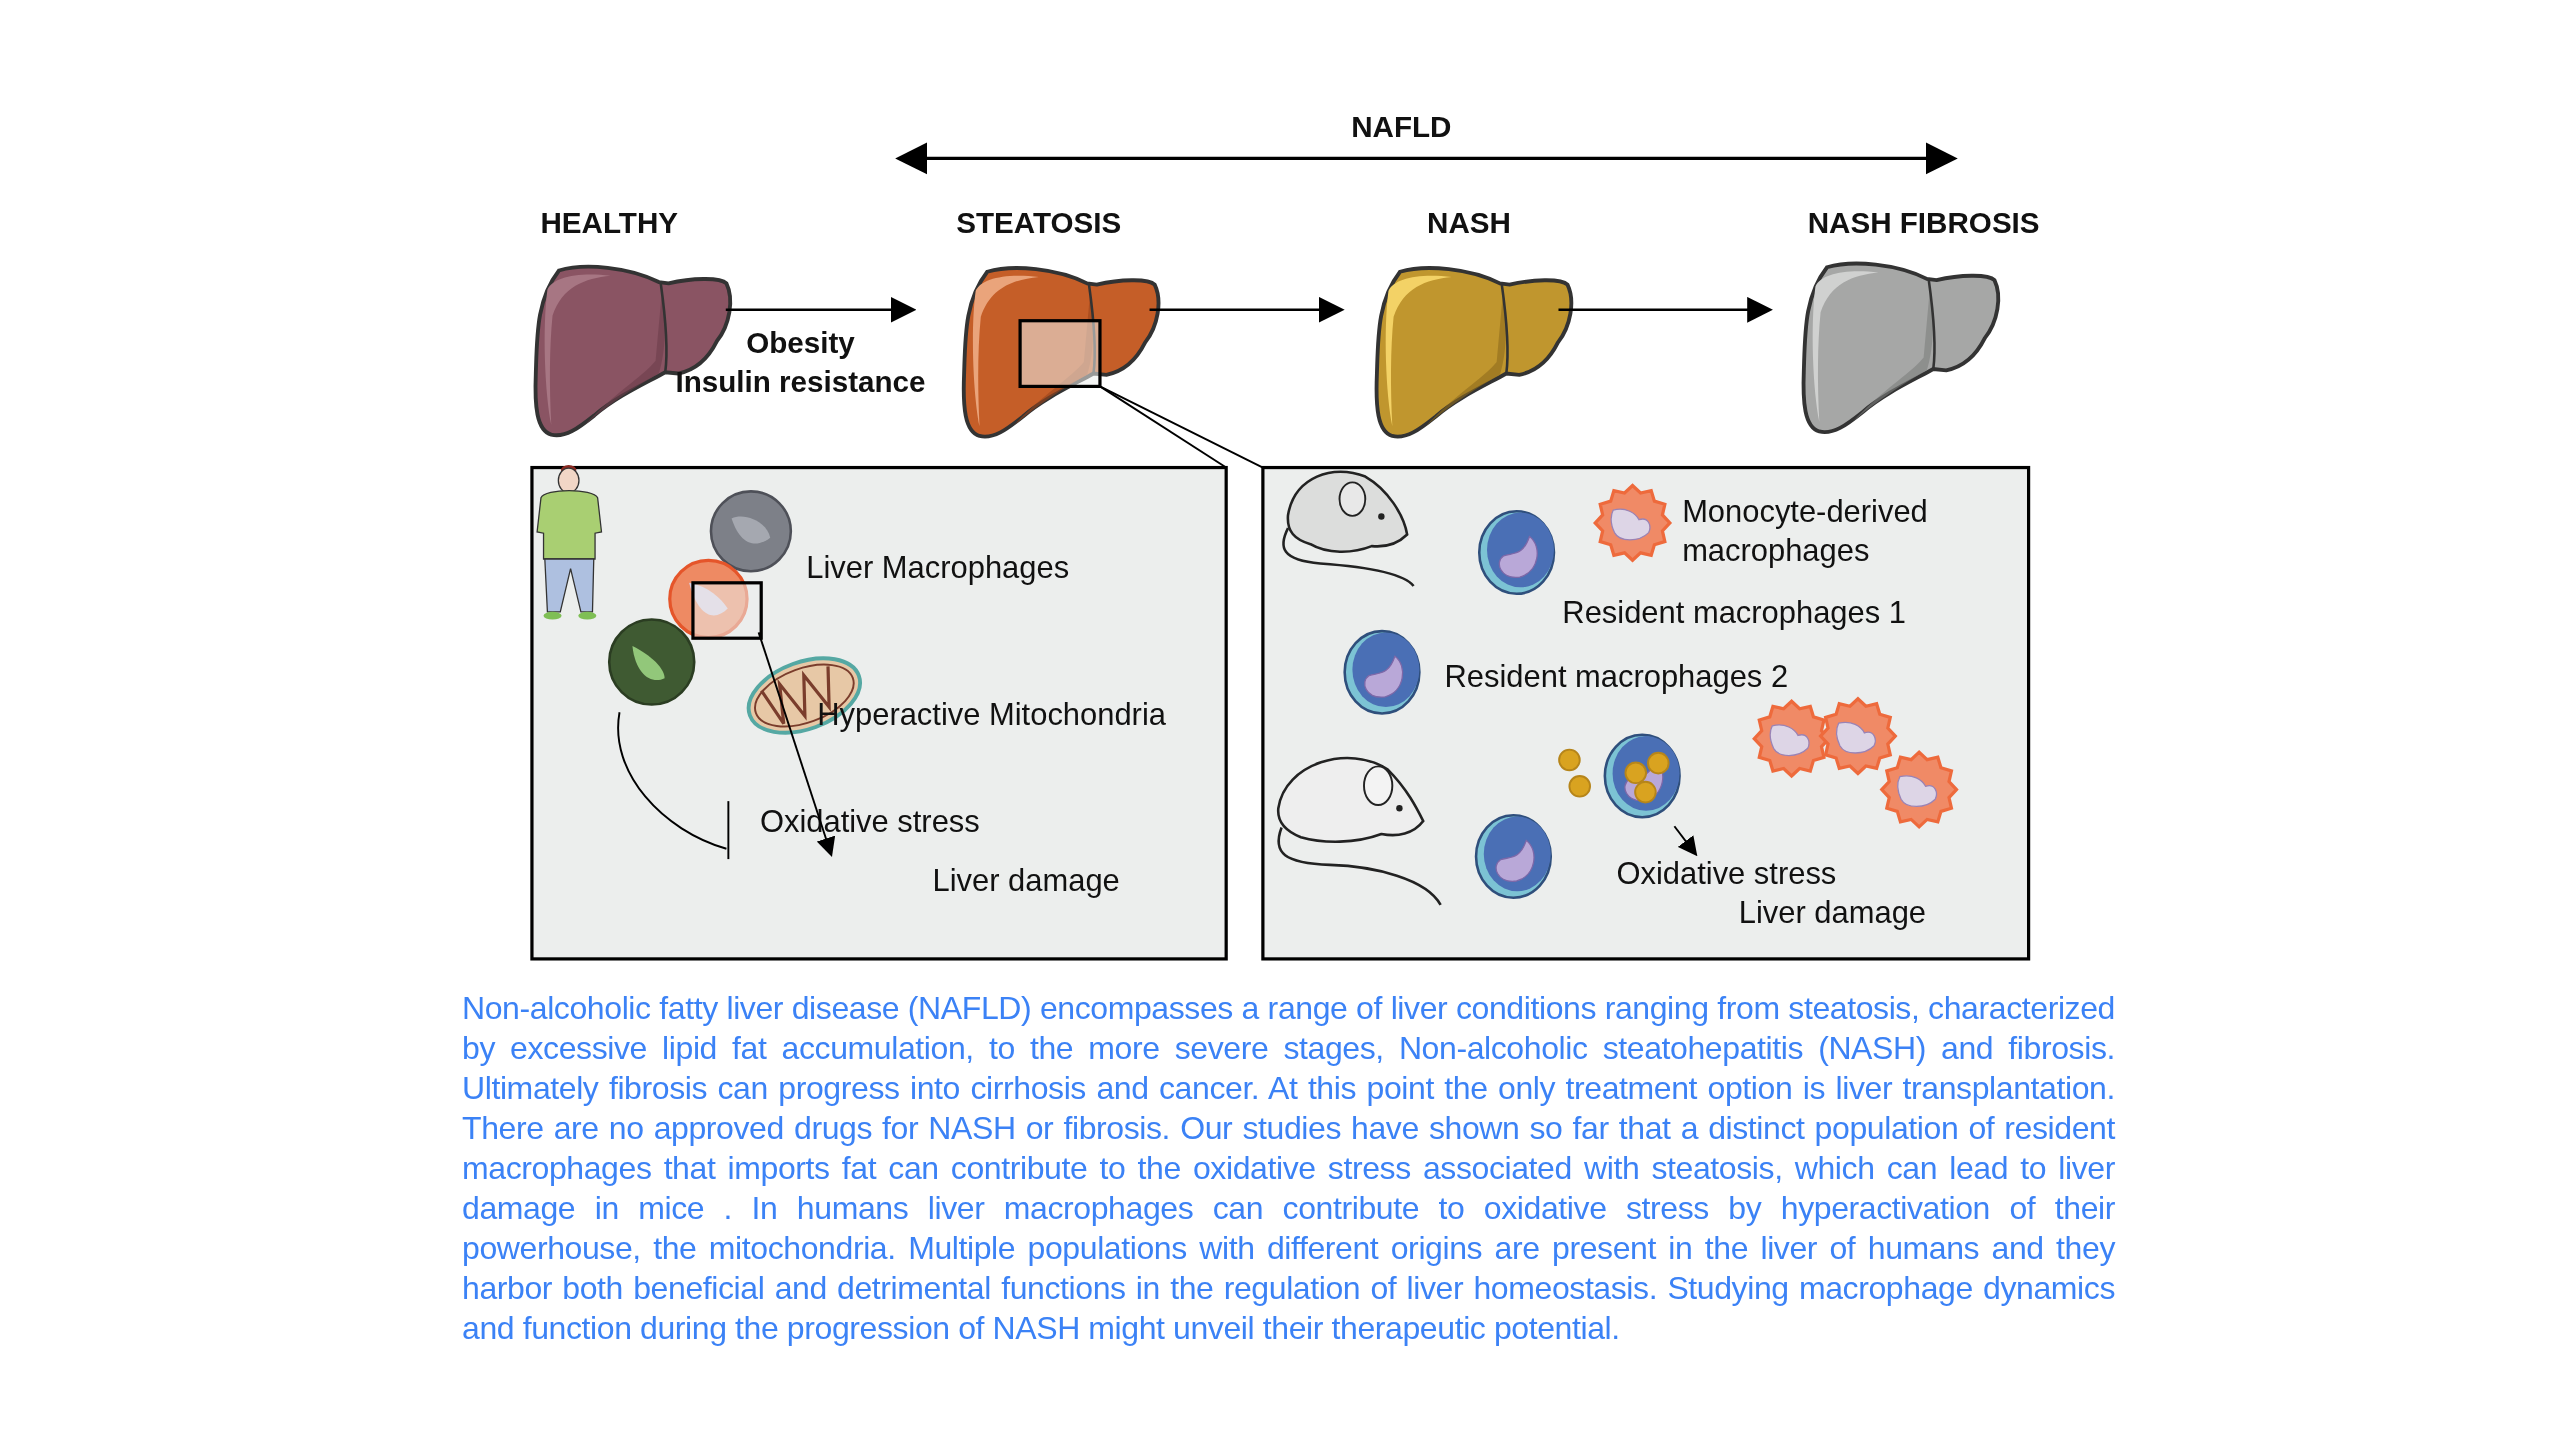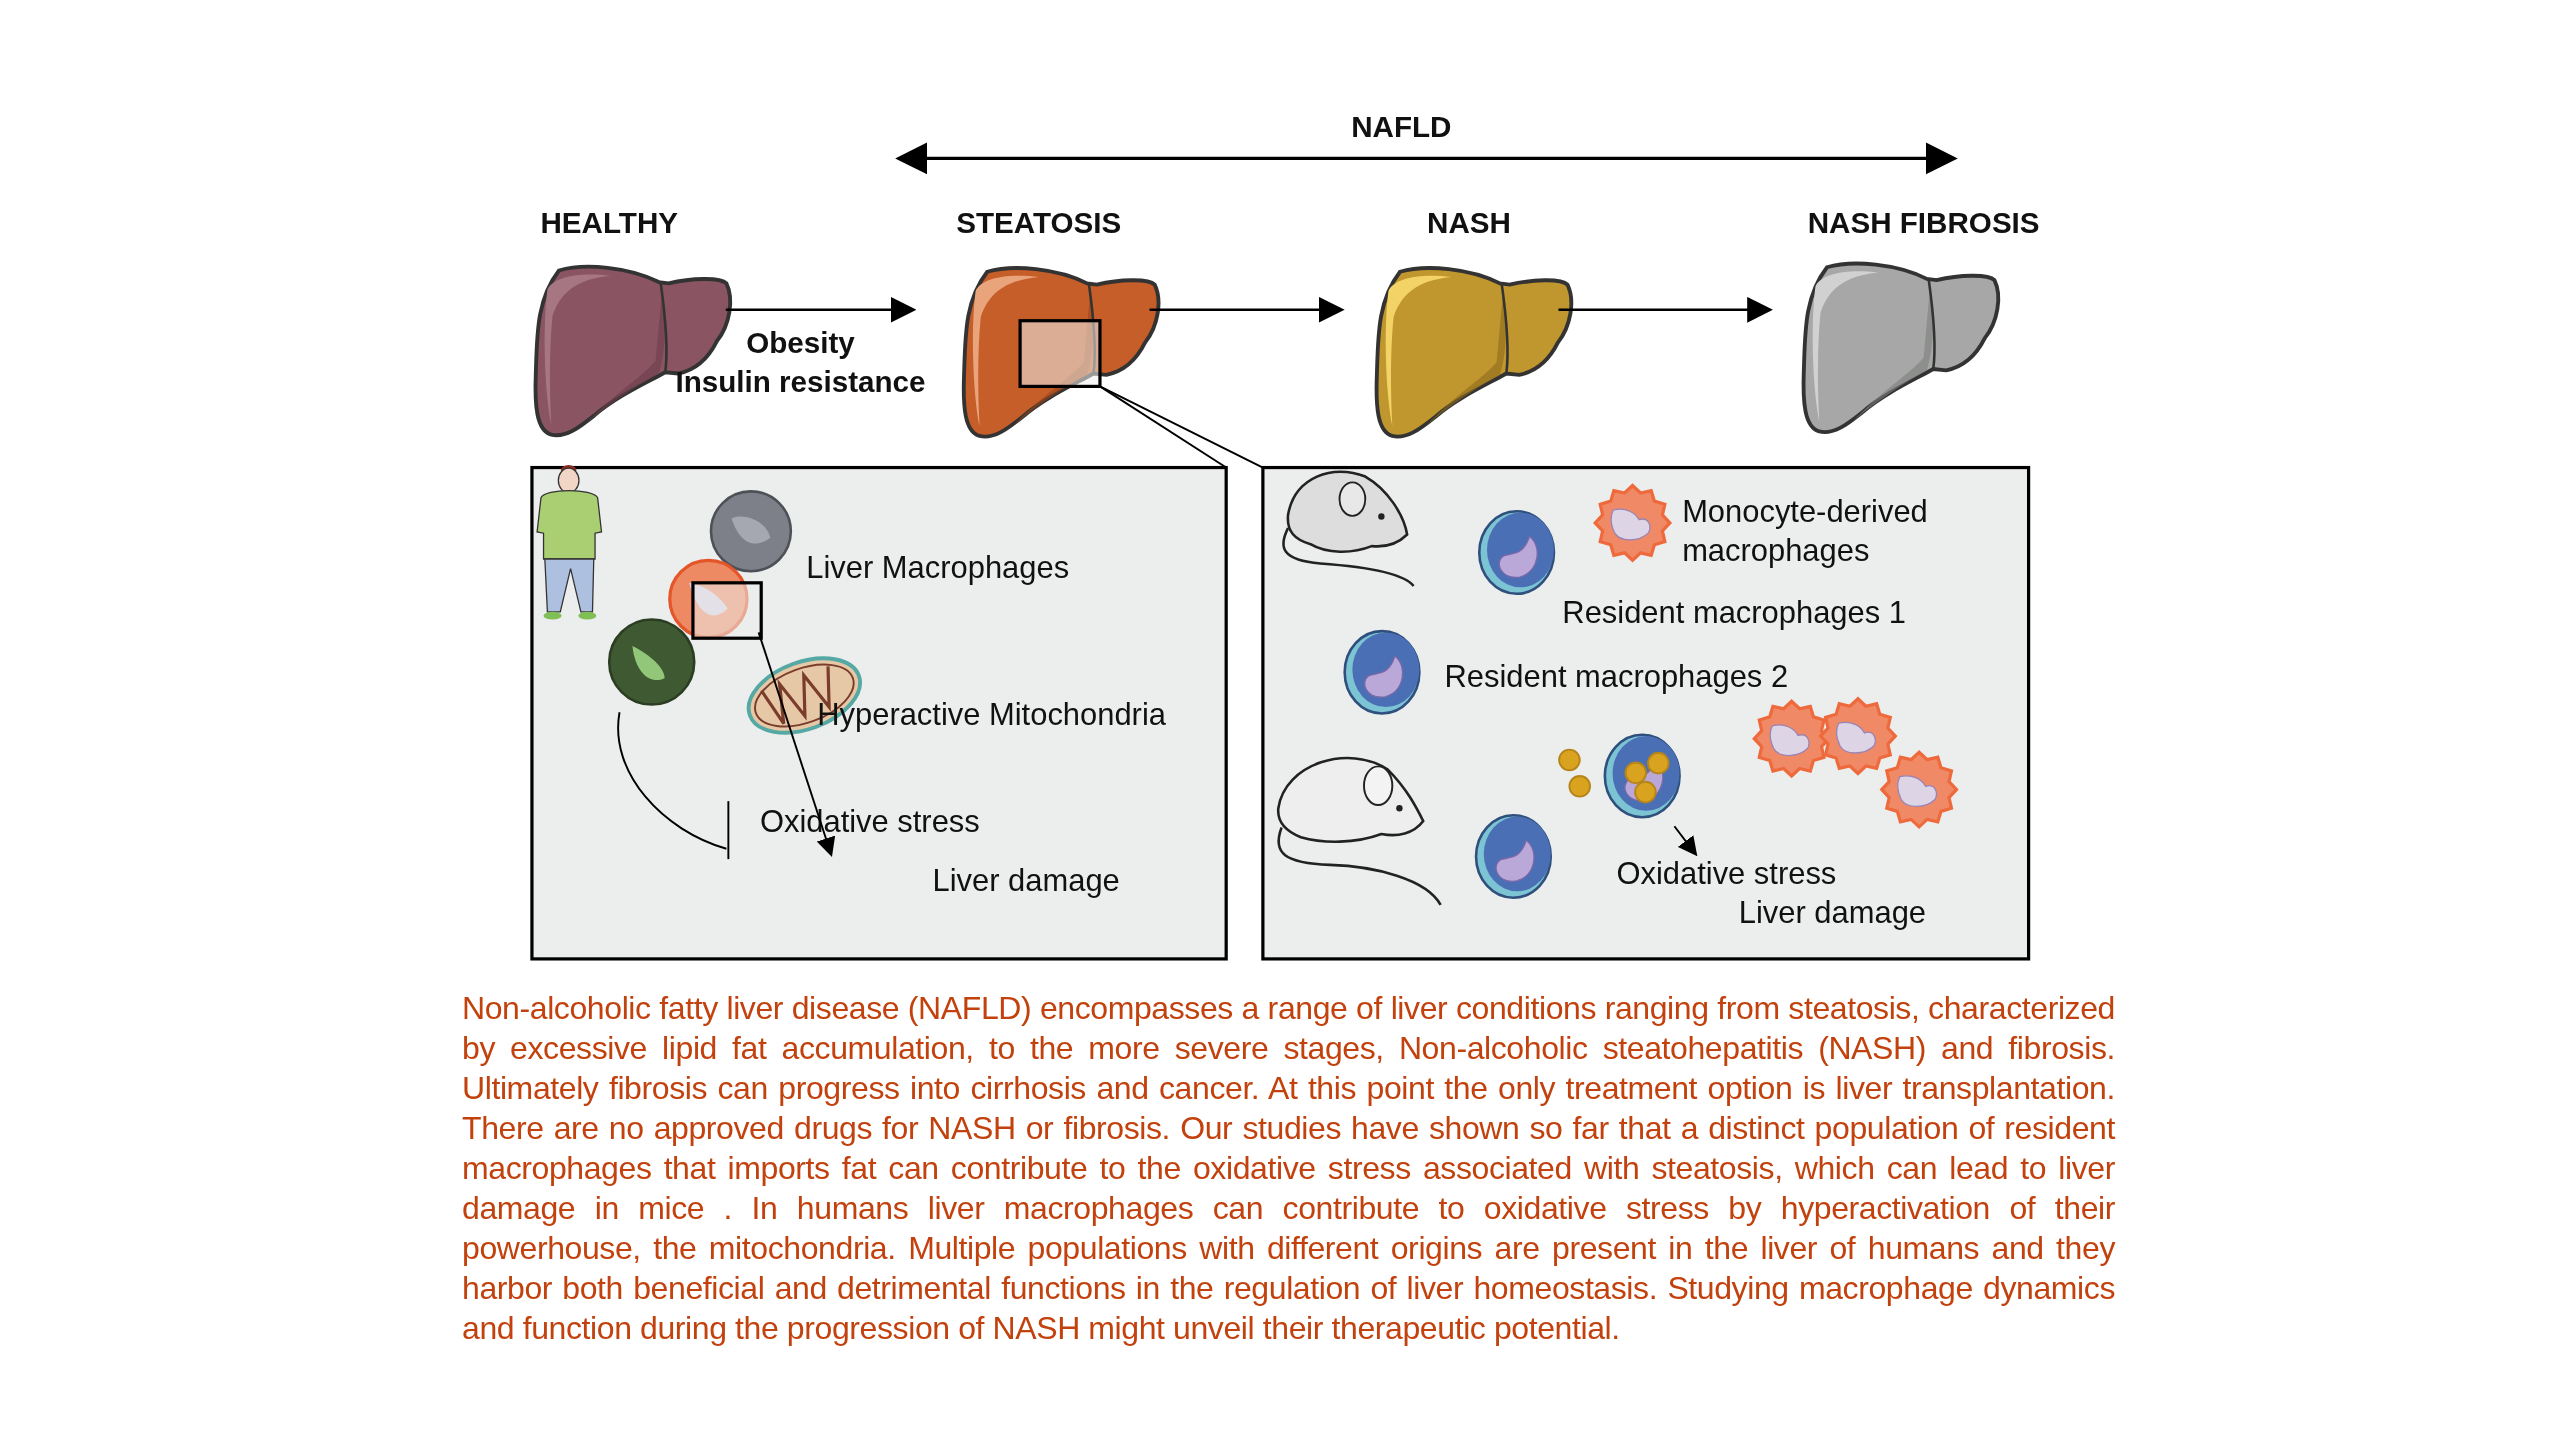--- a/index.html
+++ b/index.html
@@ -3,21 +3,21 @@
 <meta charset="utf-8">
 <style>
   html, body { margin: 0; padding: 0; background: #ffffff; }
   body { width: 2576px; height: 1449px; position: relative; overflow: hidden;
          font-family: "Liberation Sans", sans-serif; color: #111; }
   #figure { position: absolute; left: 0; top: 0; width: 2576px; height: 1449px; }
   .svg-text { font-family: "Liberation Sans", sans-serif; fill: #111; }
   .bold { font-weight: bold; }
   #caption {
     position: absolute; left: 462px; top: 988px; width: 1653px;
-    font-size: 32px; line-height: 40px; text-align: justify; color: #c2410c;
+    font-size: 32px; line-height: 40px; text-align: justify; color: #3b82f6;
     letter-spacing: -0.4px;
   }
 </style>
 </head>
 <body>
 
 <svg id="figure" viewBox="0 0 4000 2250" xmlns="http://www.w3.org/2000/svg">
   <defs>
     <marker id="arrowhead" markerWidth="10" markerHeight="10" refX="8" refY="5" orient="auto" markerUnits="strokeWidth">
       <path d="M0,0 L10,5 L0,10 z" fill="#000"></path>

